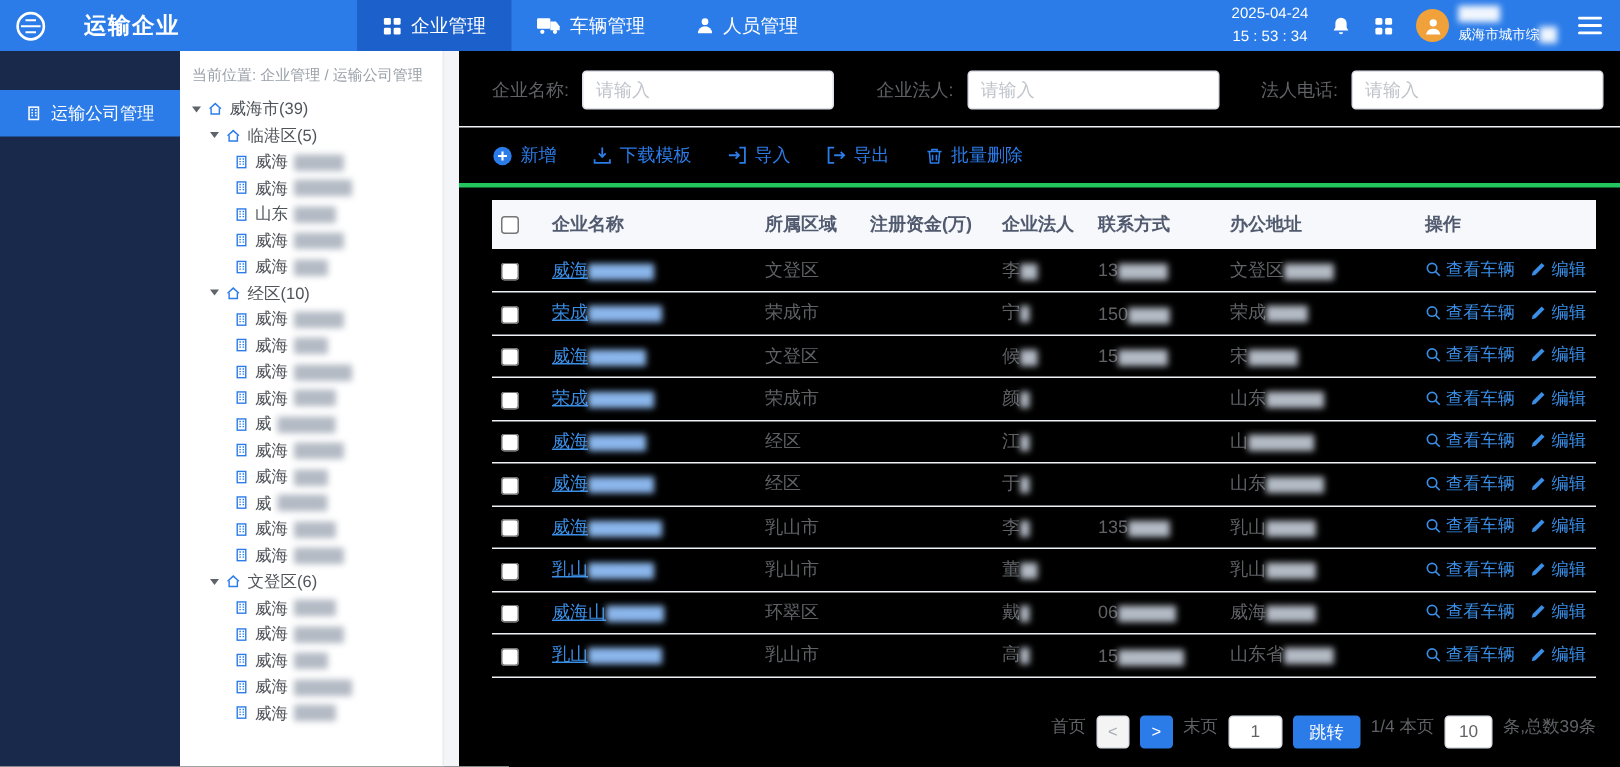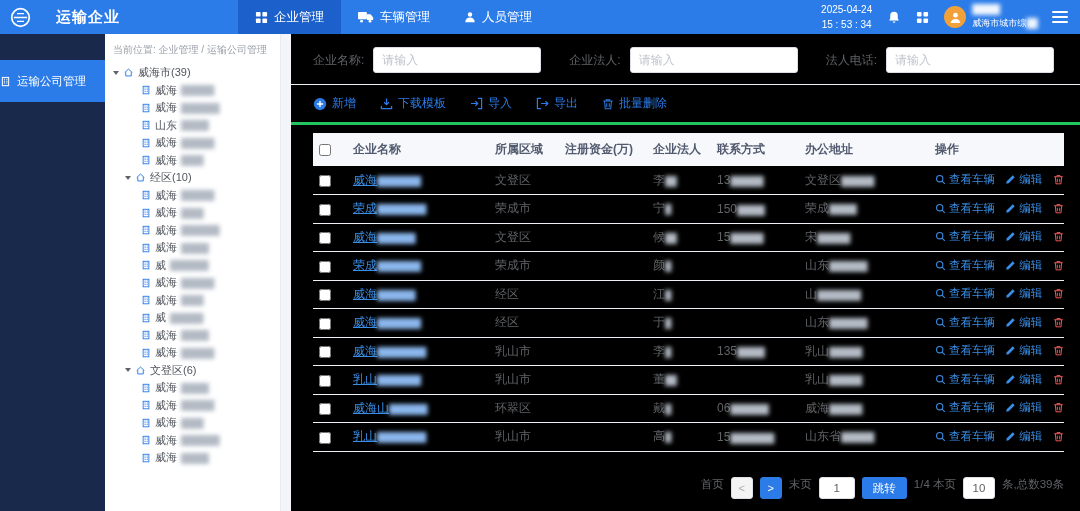--- a/index.html
+++ b/index.html
@@ -18,21 +18,21 @@
   .user{display:flex;align-items:center;gap:6px;cursor:pointer}
   .avatar{width:22px;height:22px;border-radius:50%;background:#f0a13a;display:flex;align-items:center;justify-content:center;flex:0 0 auto}
   .utxt{font-size:9px;line-height:1.55;white-space:nowrap}
   
   .mask{filter:blur(2px);color:#b3bac4;font-size:9px;letter-spacing:-1px}
   .mask.blue{color:#8ab6ec}
   .mask.white{color:rgba(255,255,255,.92)}
   
   .content{flex:1;display:flex;min-height:0}
   .rail{flex:0 0 105px;background:#19294b;padding-top:26px}
-  .rail-item{height:42px;display:flex;align-items:center;gap:6px;padding:0 0;color:#fff;font-size:11.5px;cursor:pointer;white-space:nowrap}
+  .rail-item{height:31px;display:flex;align-items:center;gap:6px;padding:0 17px;color:#fff;font-size:11.5px;cursor:pointer;white-space:nowrap}
   .rail-item.active{background:#2b7ce9}
   .tree-panel{flex:0 0 176px;background:#fff;border-right:1px solid #e8ebf0;display:flex;flex-direction:column;overflow:hidden}
   .breadcrumb{font-size:10px;color:#9aa0a8;padding:9px 8px 7px;white-space:nowrap;overflow:hidden}
   .tree-search{display:flex;align-items:center;gap:3px;padding:0 6px 9px}
   .tree-search input{flex:1;min-width:0;height:24px;border:1px solid #dcdfe6;border-radius:3px;padding:0 6px;font-size:10.5px;color:#606266;outline:none}
   .tree-search input::placeholder{color:#c0c4cc}
   .ts-btn{height:24px;display:flex;align-items:center;gap:3px;border:none;background:none;color:#2b7ce9;font-size:11px;cursor:pointer;padding:0 3px;white-space:nowrap}
   .tree{flex:1;overflow:hidden;font-size:11px;color:#50555c;padding-left:6px}
   .tnode{display:flex;align-items:center;gap:4px;height:17.5px;white-space:nowrap;cursor:pointer}
   .lvl0{padding-left:2px}
@@ -177,20 +177,30 @@
           <div class="tnode lvl0">
     <span class="caret open"></span>
     <span class="t-ico">
       <svg width="11" height="11" viewBox="0 0 16 16" fill="none" stroke="#2b7ce9" stroke-width="1.4">
                 <path d="M2.5 8L8 3l5.5 5"></path>
                 <path d="M4 7.5V13h8V7.5"></path>
               </svg>
     </span>
     <span>威海市(39)</span>
   </div>
+          <div class="tnode lvl1">
+    <span class="caret open"></span>
+    <span class="t-ico">
+      <svg width="11" height="11" viewBox="0 0 16 16" fill="none" stroke="#2b7ce9" stroke-width="1.4">
+                <path d="M2.5 8L8 3l5.5 5"></path>
+                <path d="M4 7.5V13h8V7.5"></path>
+              </svg>
+    </span>
+    <span>临港区(5)</span>
+  </div>
           <div class="tnode lvl2">
     <span class="t-ico">
       <svg width="10" height="10" viewBox="0 0 14 14" fill="none" stroke="#2b7ce9" stroke-width="1.3">
                 <rect x="3" y="1.8" width="8" height="10.5"></rect>
                 <path d="M5 4.2h1.4M5 6.6h1.4M5 9h1.4M8 4.2h1.4M8 6.6h1.4M8 9h1.4"></path>
               </svg>
     </span>
     <span>威海</span>
             <span class="mask">██████</span>
   </div>

